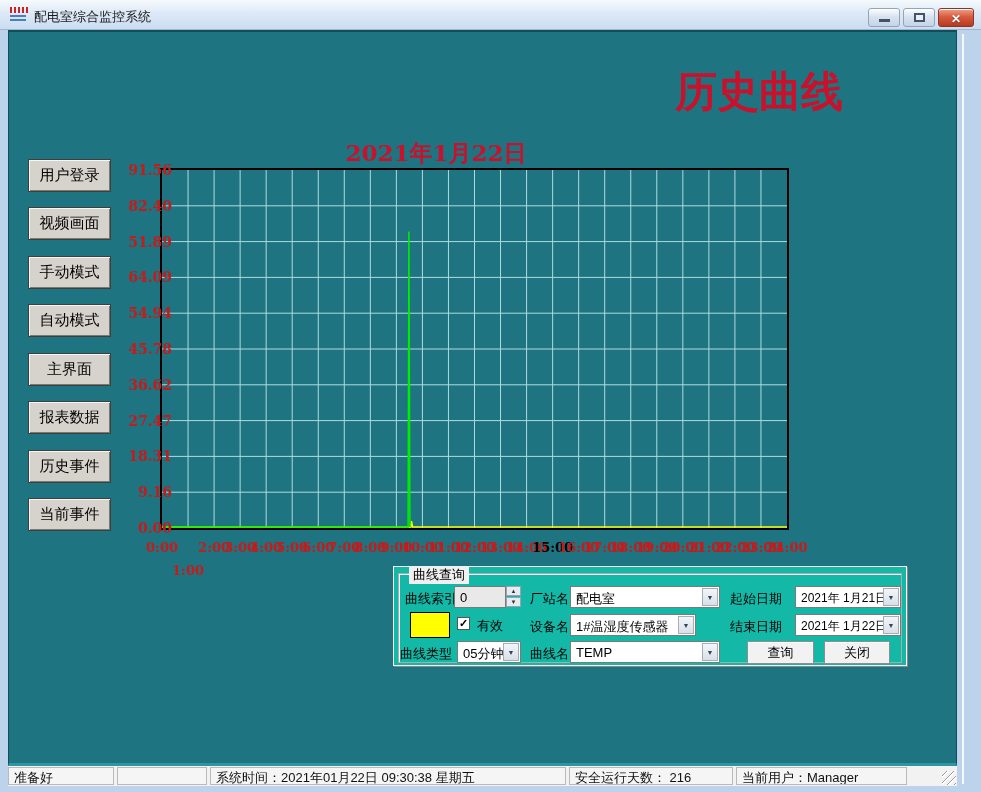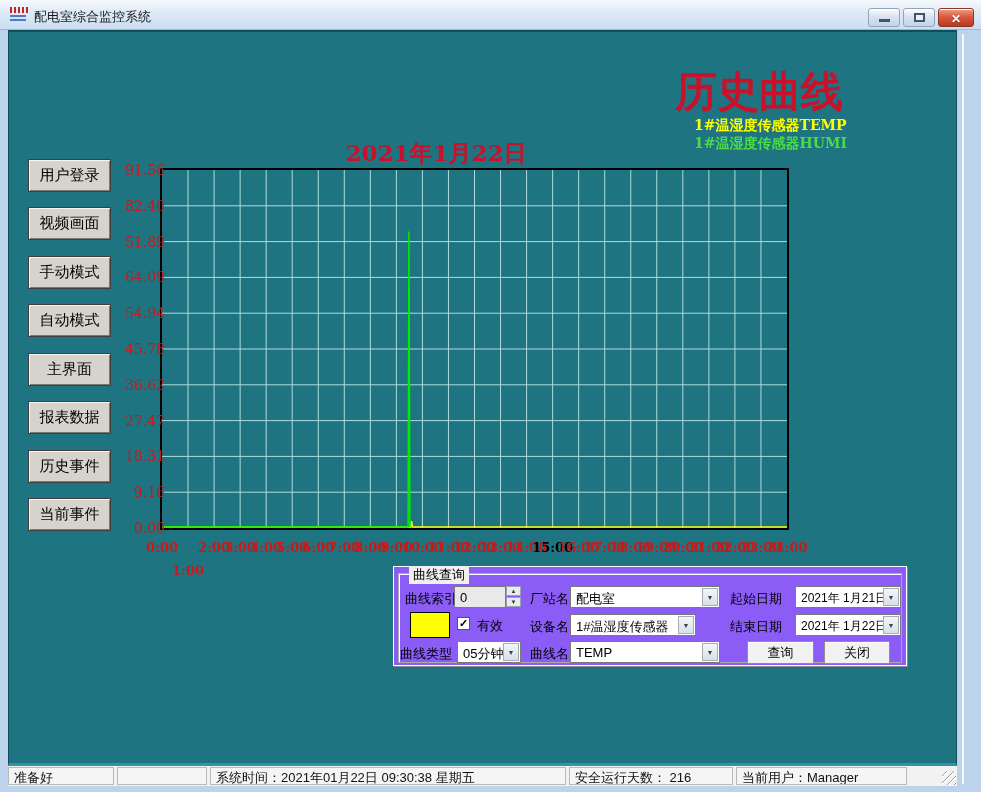--- a/index.html
+++ b/index.html
@@ -67,32 +67,32 @@
     font-size:15px; color:#000; cursor:default;
   }
 
   
   .plot {
     position:absolute; left:151px; top:136px; width:629px; height:362px;
     border:2px solid #000000;
   }
   .plot svg { position:absolute; left:0; top:0; width:625px; height:358px; }
   .y-tick {
-    position:absolute; left:98px; width:58px; text-align:right;
-    font-family:"DejaVu Serif", serif; font-weight:normal; font-size:14px; line-height:18px;
+    position:absolute; left:105px; width:58px; text-align:right;
+    font-family:"DejaVu Serif", serif; font-weight:bold; font-size:14px; line-height:18px;
   }
   .x-tick {
     position:absolute; top:508px; transform:translateX(-50%); white-space:nowrap;
     font-family:"DejaVu Serif", serif; font-weight:bold; font-size:13px;
   }
 
   
   .panel {
     position:absolute; left:384px; top:534px; width:514px; height:100px;
-    background:#8b5cf6; border:1px solid #FFFFFF;
+    background:#14b8a6; border:1px solid #FFFFFF;
     box-shadow:1px 1px 0 #888888;
     font-size:13px; color:#000;
   }
   .groupbox { position:absolute; left:4px; top:6px; width:504px; height:90px;
     border:1px solid #ABABAB; box-shadow:inset 1px 1px 0 #FFFFFF; }
   .groupbox-label { position:absolute; left:10px; top:-8px; background:#F0F0F0; padding:0 4px; font-size:13px; }
   .plabel { position:absolute; white-space:nowrap; }
   .spinedit { position:absolute; left:60px; top:19px; width:52px; height:22px;
     background:#E9E9E9; border:1px solid #7A7A7A; padding:3px 0 0 5px; }
   .spinner { position:absolute; left:112px; top:19px; width:15px; height:22px; }
@@ -142,24 +142,20 @@
       <span class="glyph-max"></span>
     </span>
   <span class="winbtn cls"><span class="glyph-cls">✕</span></span>
 </div>
 
 <div class="client" style="background: rgb(30, 116, 128);">
 
   <div class="main-title" style="color: rgb(201, 17, 43);">历史曲线</div>
   <div class="chart-date" style="color: rgb(201, 17, 43);">2021年1月22日</div>
 
-  <div class="legend">
-    <span class="legend-item" style="color: rgb(255, 255, 0);">1#温湿度传感器TEMP</span>
-    <span class="legend-item" style="color: rgb(76, 217, 76);">1#温湿度传感器HUMI</span>
-  </div>
 
   <div class="side-btn" style="top:127px">用户登录</div>
   <div class="side-btn" style="top:175px">视频画面</div>
   <div class="side-btn" style="top:224px">手动模式</div>
   <div class="side-btn" style="top:272px">自动模式</div>
   <div class="side-btn" style="top:321px">主界面</div>
   <div class="side-btn" style="top:369px">报表数据</div>
   <div class="side-btn" style="top:418px">历史事件</div>
   <div class="side-btn" style="top:466px">当前事件</div>
 

